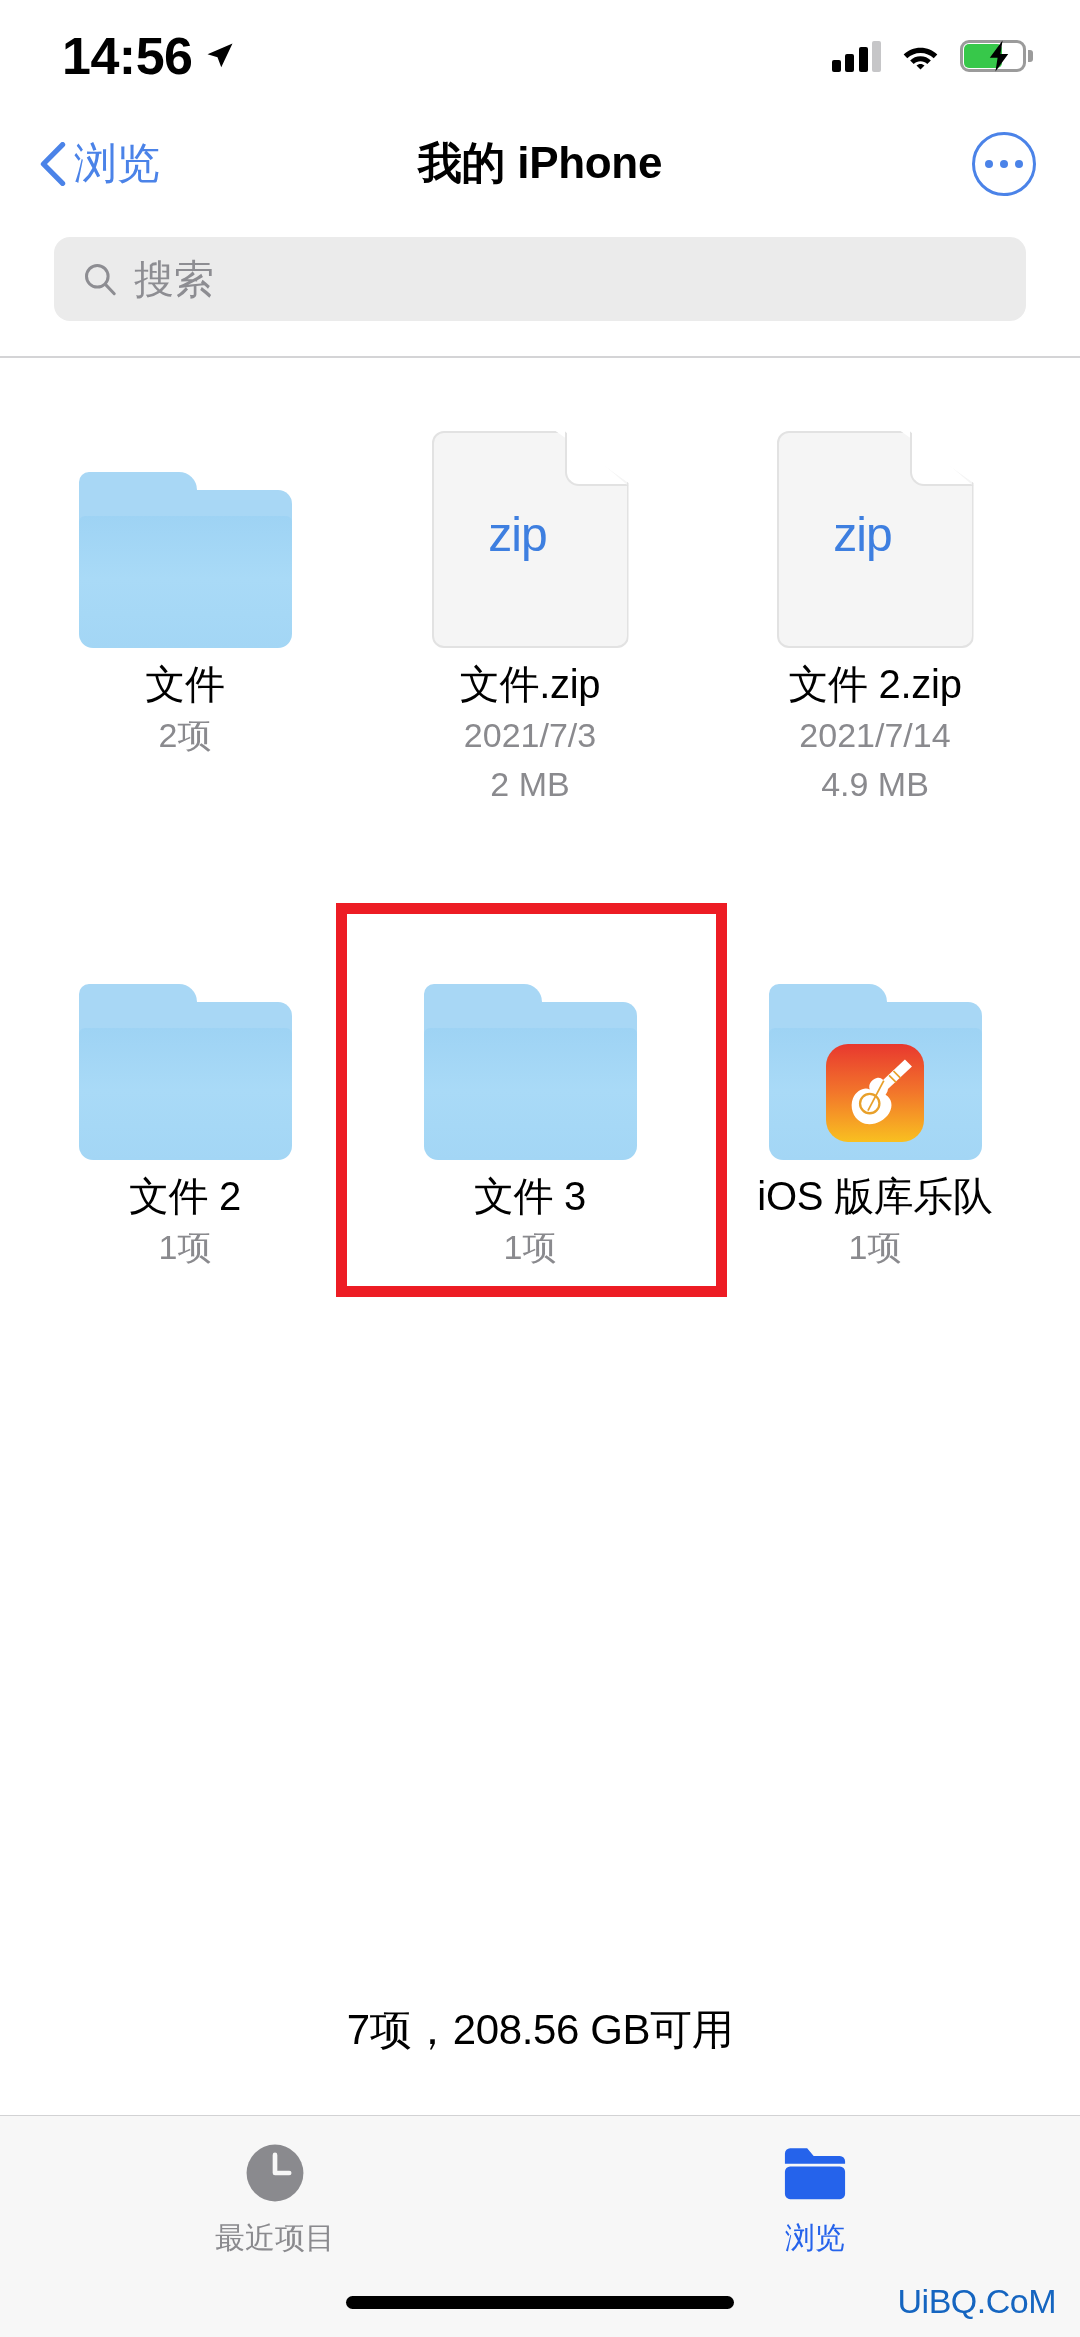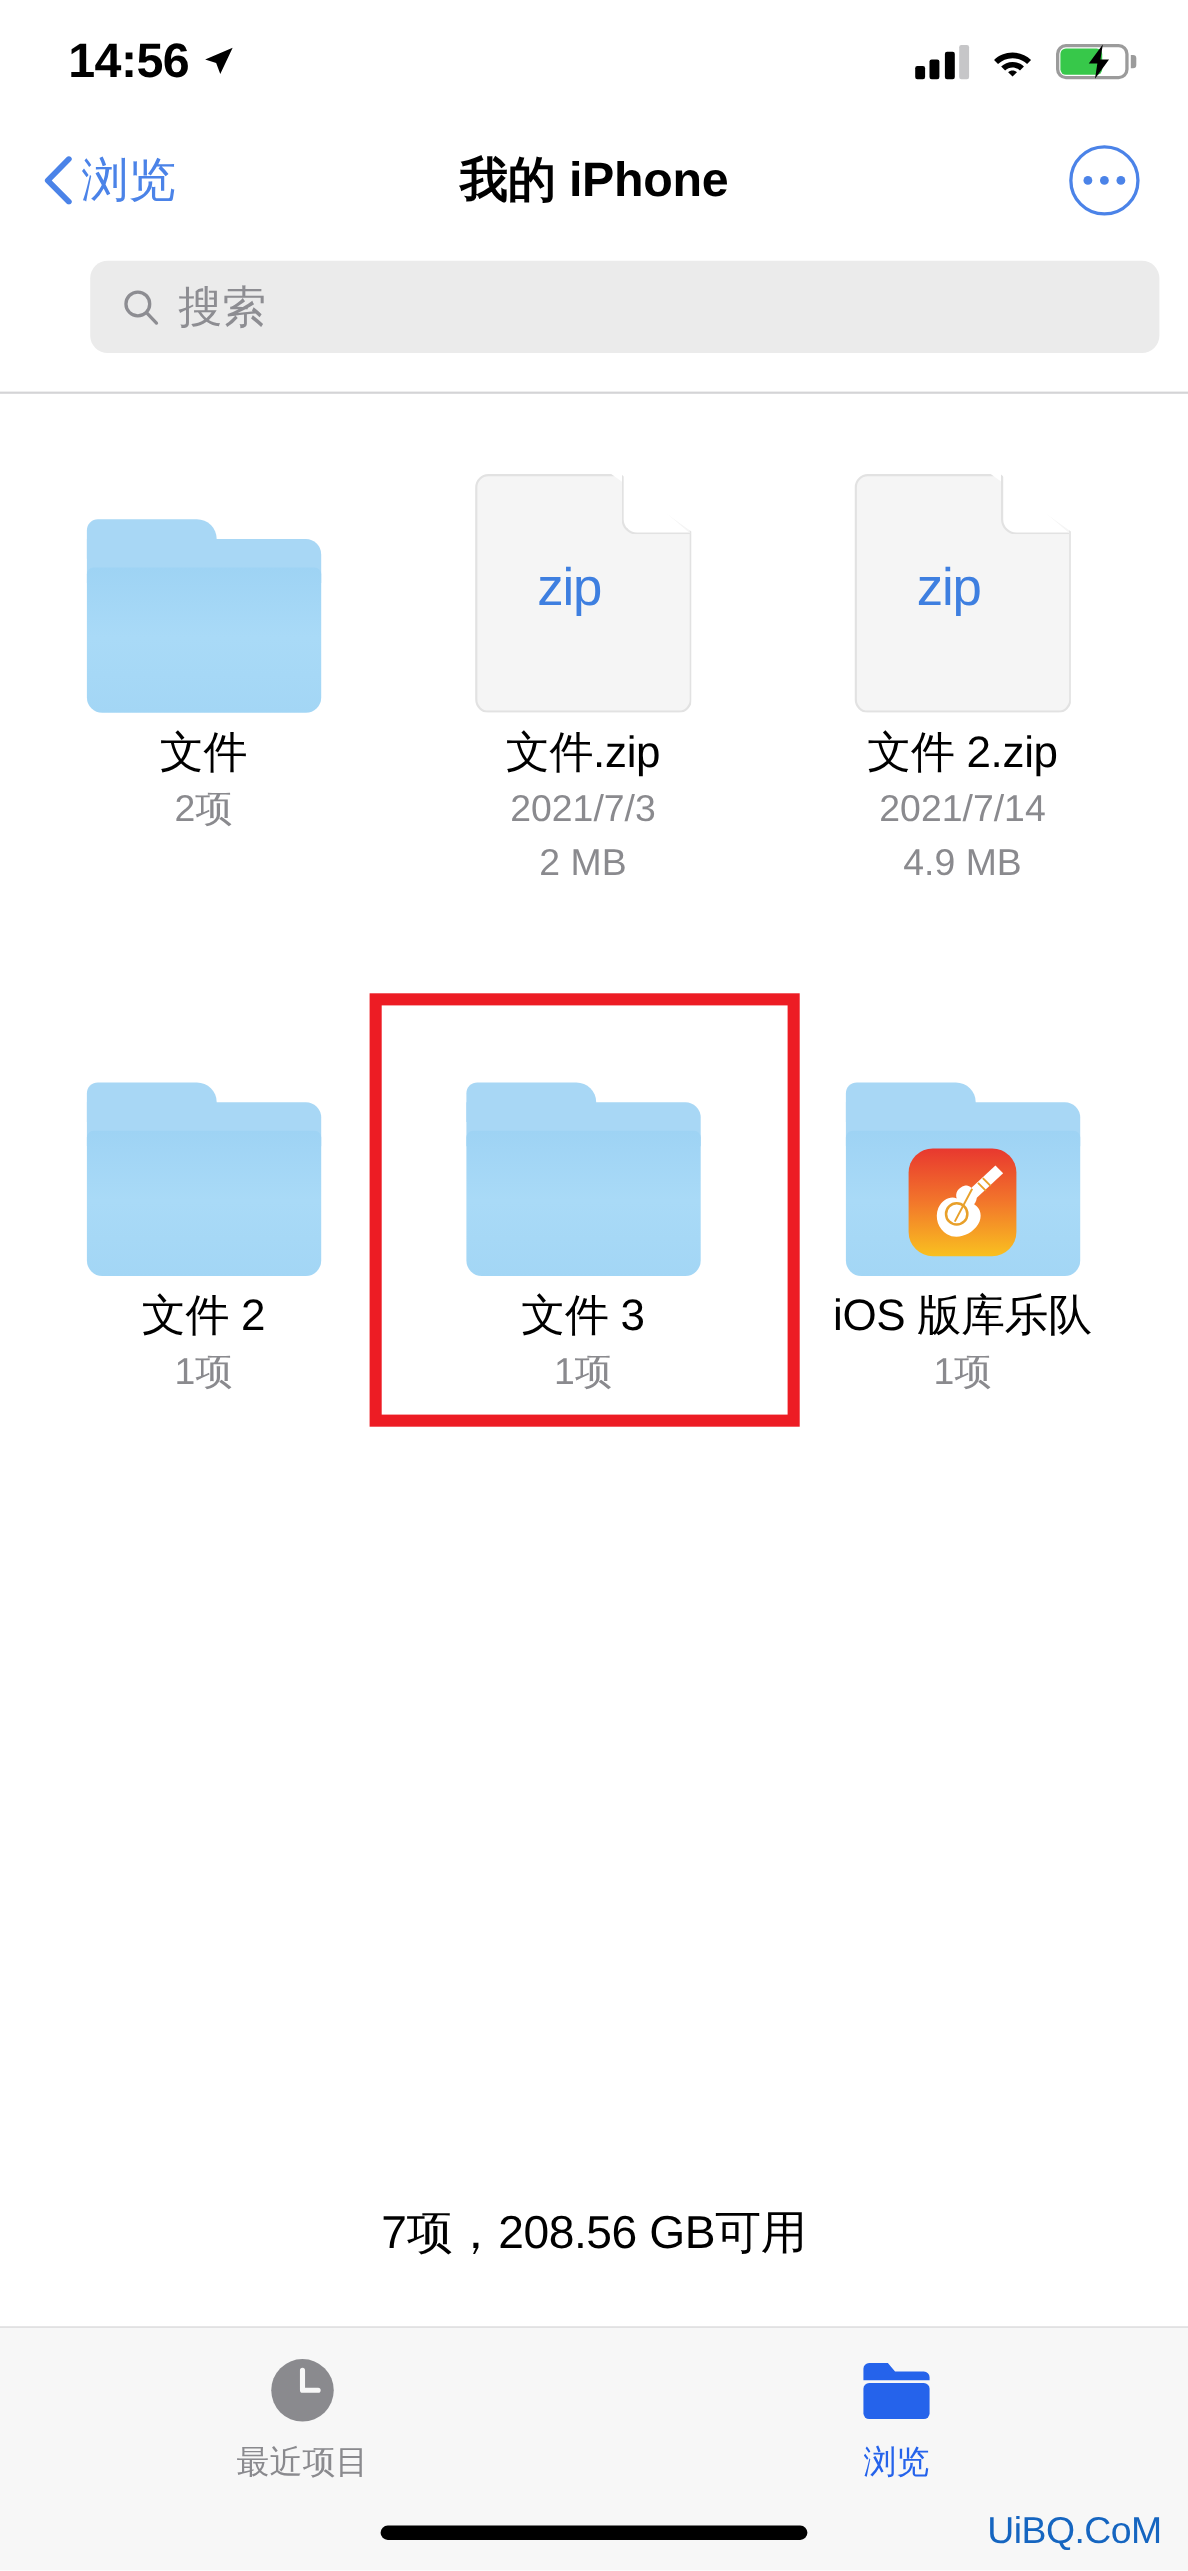--- a/index.html
+++ b/index.html
@@ -12,21 +12,21 @@
     -webkit-font-smoothing:antialiased;
   }
 
   
   .status-bar{
     position:absolute; top:0; left:0; width:1080px; height:112px;
     display:flex; align-items:center; justify-content:space-between;
     padding:0 54px 0 62px;
   }
   .status-left{ display:flex; align-items:center; gap:12px; }
-  .status-time{ font-size:44px; font-weight:600; color:#000; letter-spacing:-0.5px; }
+  .status-time{ font-size:52px; font-weight:600; color:#000; letter-spacing:-0.5px; }
   .loc-arrow{ width:30px; height:30px; display:block; }
   .status-right{ display:flex; align-items:center; gap:19px; }
   .signal{ display:flex; align-items:flex-end; gap:4.5px; height:31px; }
   .signal i{ display:block; width:9px; border-radius:2px; background:#000; }
   .signal i:nth-child(1){ height:12px; }
   .signal i:nth-child(2){ height:18px; }
   .signal i:nth-child(3){ height:25px; }
   .signal i:nth-child(4){ height:31px; background:#c6c6c8; }
   .wifi{ width:41px; height:31px; display:block; }
   .battery{ position:relative; width:66px; height:32px; }
@@ -66,21 +66,21 @@
     cursor:pointer;
   }
   .nav-more i{ width:8px; height:8px; border-radius:50%; background:#4b83e8; display:block; }
 
   
   .search-wrap{
     position:absolute; top:237px; left:54px; width:972px; height:84px;
   }
   .search-field{
     width:100%; height:100%; background:#ebebeb; border-radius:16px;
-    display:flex; align-items:center; padding:0 28px; gap:16px; cursor:text;margin-left:28px;
+    display:flex; align-items:center; padding:0 28px; gap:16px; cursor:text;
   }
   .search-icon{ width:36px; height:36px; display:block; flex:none; }
   .search-placeholder{ font-size:40px; color:#8d8d92; letter-spacing:0; }
 
   .divider{
     position:absolute; top:356px; left:0; width:1080px; height:1.5px;
     background:#d4d4d6;
   }
 
   

